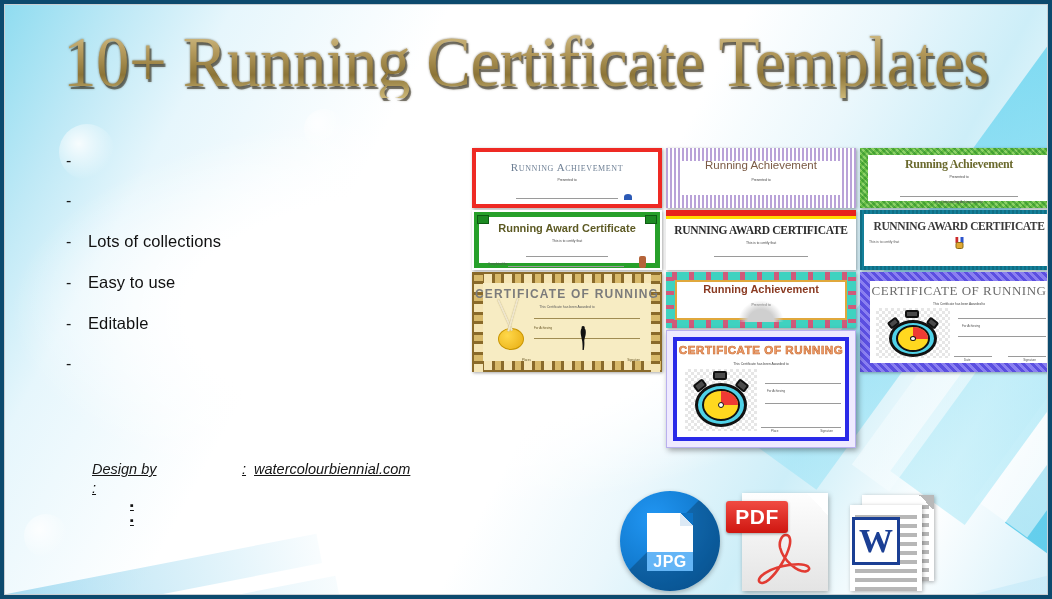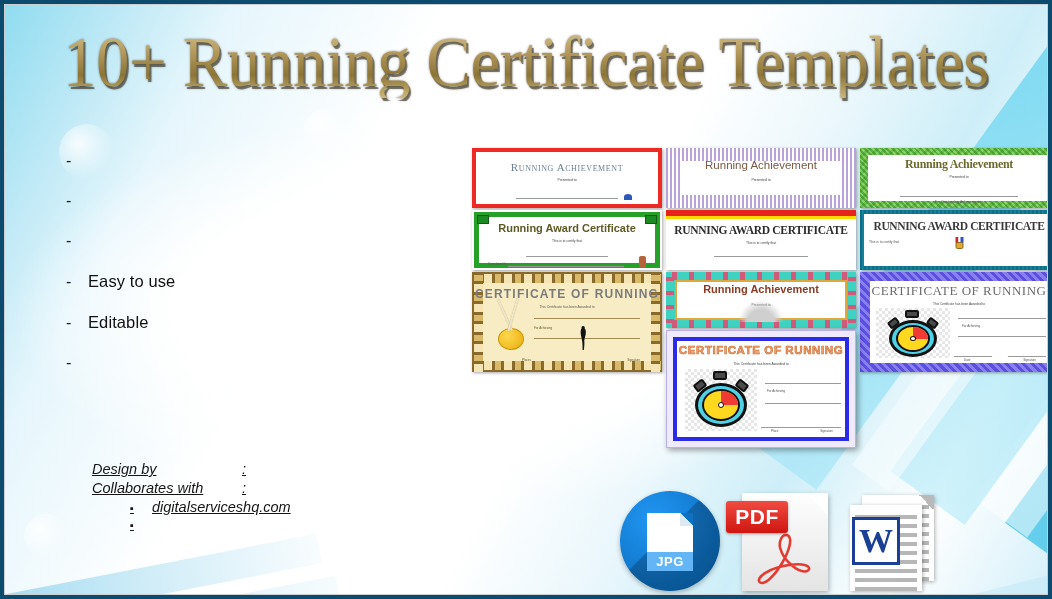--- a/index.html
+++ b/index.html
@@ -250,21 +250,21 @@
   .jpg-circle{ width:100px; height:100px; border-radius:50%;
      background:radial-gradient(circle at 33% 28%, #2196f3, #0d72c4 70%, #0b63ab 100%);
      position:relative; overflow:hidden;
      box-shadow:0 2px 5px rgba(0,0,0,.28); }
   .jpg-shadow{ position:absolute; left:33px; top:20px; width:120px; height:120px;
      background:rgba(0,0,0,.22); transform:rotate(45deg); }
   .jpg-page{ position:absolute; left:27px; top:22px; width:46px; height:58px; background:#fff; }
   .jpg-fold{ position:absolute; right:0; top:0; width:13px; height:13px;
      background:linear-gradient(225deg,#0d72c4 50%, #dce9f5 50%); }
   .jpg-band{ position:absolute; left:0; right:0; bottom:0; height:19px; background:#64b5f6;
-     color:#fff; font-size:13px; font-weight:700; text-align:center; line-height:19px;
+     color:#fff; font-size:16px; font-weight:700; text-align:center; line-height:19px;
      letter-spacing:.5px; font-family:"Liberation Sans",sans-serif; }
 
   .pdf-doc{ position:relative; width:86px; height:98px;
      background:linear-gradient(180deg,#fefefe,#e4e4e4);
      box-shadow:1px 2px 5px rgba(0,0,0,.3); }
   .pdf-fold{ position:absolute; right:0; top:0; width:22px; height:22px;
      background:linear-gradient(225deg,#c8c8c8 50%, transparent 50%); }
   .pdf-fold2{ position:absolute; right:0; top:0; width:22px; height:22px;
      background:linear-gradient(45deg, transparent 50%, #ffffff 50%); }
   .pdf-badge{ position:absolute; left:-16px; top:8px; width:62px; height:32px;
@@ -317,46 +317,46 @@
 
   <div id="features">
     <div class="feat">
       <span class="dash">-</span>
     </div>
     <div class="feat">
       <span class="dash">-</span>
     </div>
     <div class="feat">
       <span class="dash">-</span>
+      <span class="txt">Lots of collections</span>
     </div>
     <div class="feat">
       <span class="dash">-</span>
       <span class="txt">Easy to use</span>
     </div>
     <div class="feat">
       <span class="dash">-</span>
       <span class="txt">Editable</span>
     </div>
     <div class="feat">
       <span class="dash">-</span>
     </div>
   </div>
 
   <div id="credits">
     <div class="cred-row">
       <span class="k">Design by</span>
       <span class="sep">:</span>
+      <span>watercolourbiennial.com</span>
     </div>
     <div class="cred-row">
-      <span class="k">Collaborates with</span>
       <span class="sep">:</span>
     </div>
     <div class="cred-sub">
       <span class="sq">▪</span>
-      <span>digitalserviceshq.com</span>
     </div>
     <div class="cred-sub">
       <span class="sq">▪</span>
     </div>
   </div>
 
   <div id="collage">
 
     <div class="cert cert-red col1 row1">
       <div class="c-title">Running Achievement</div>

